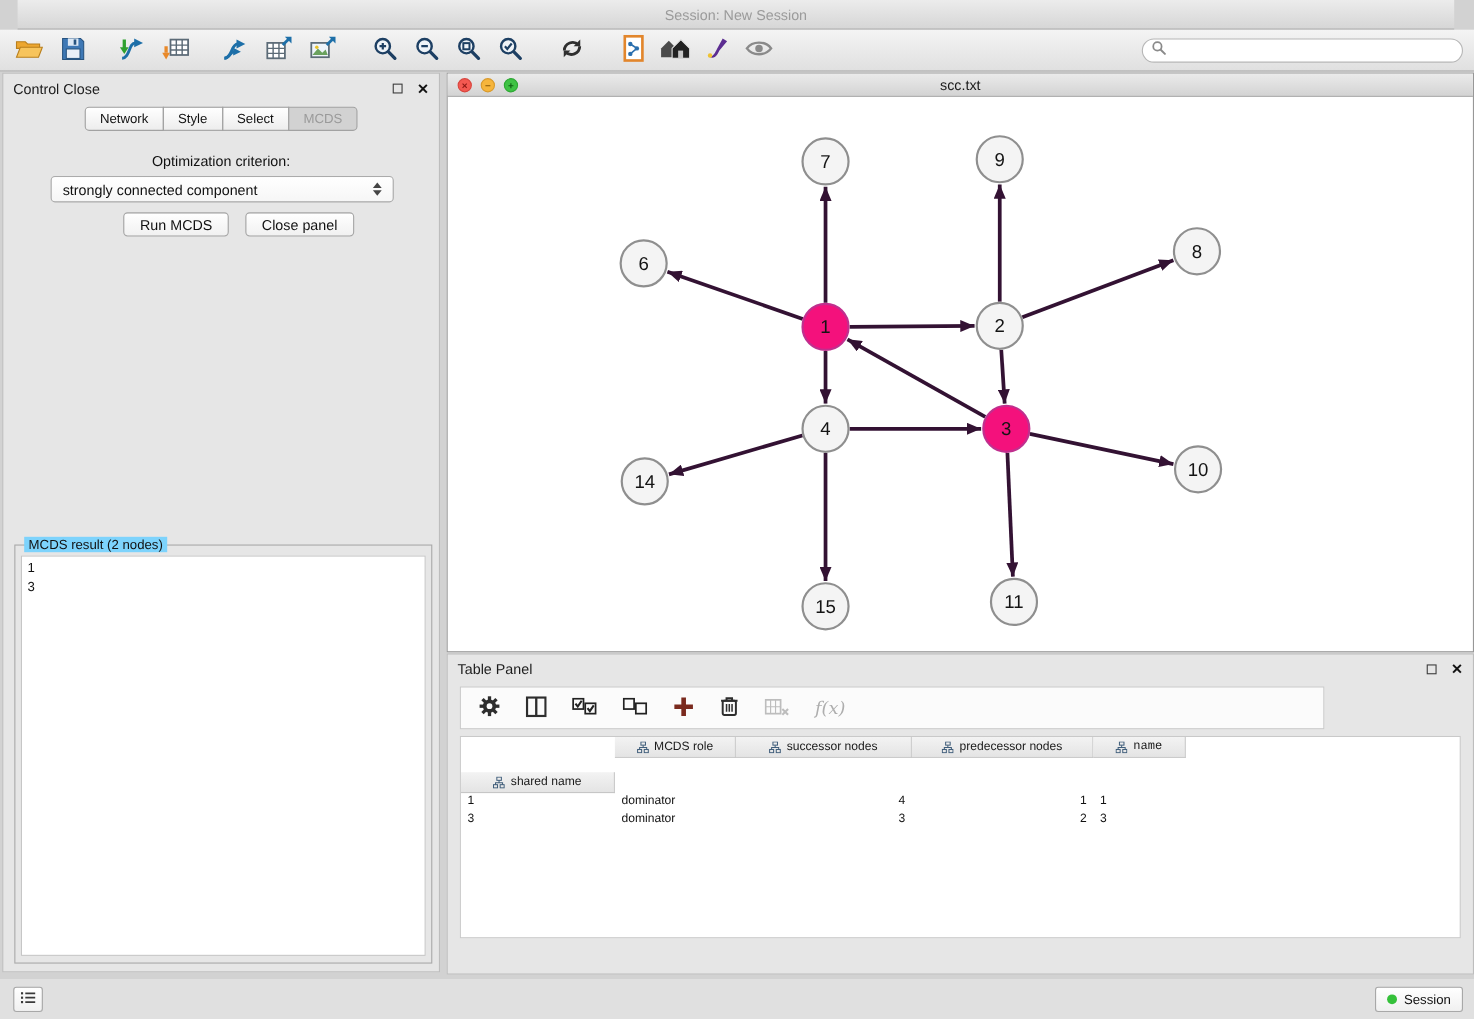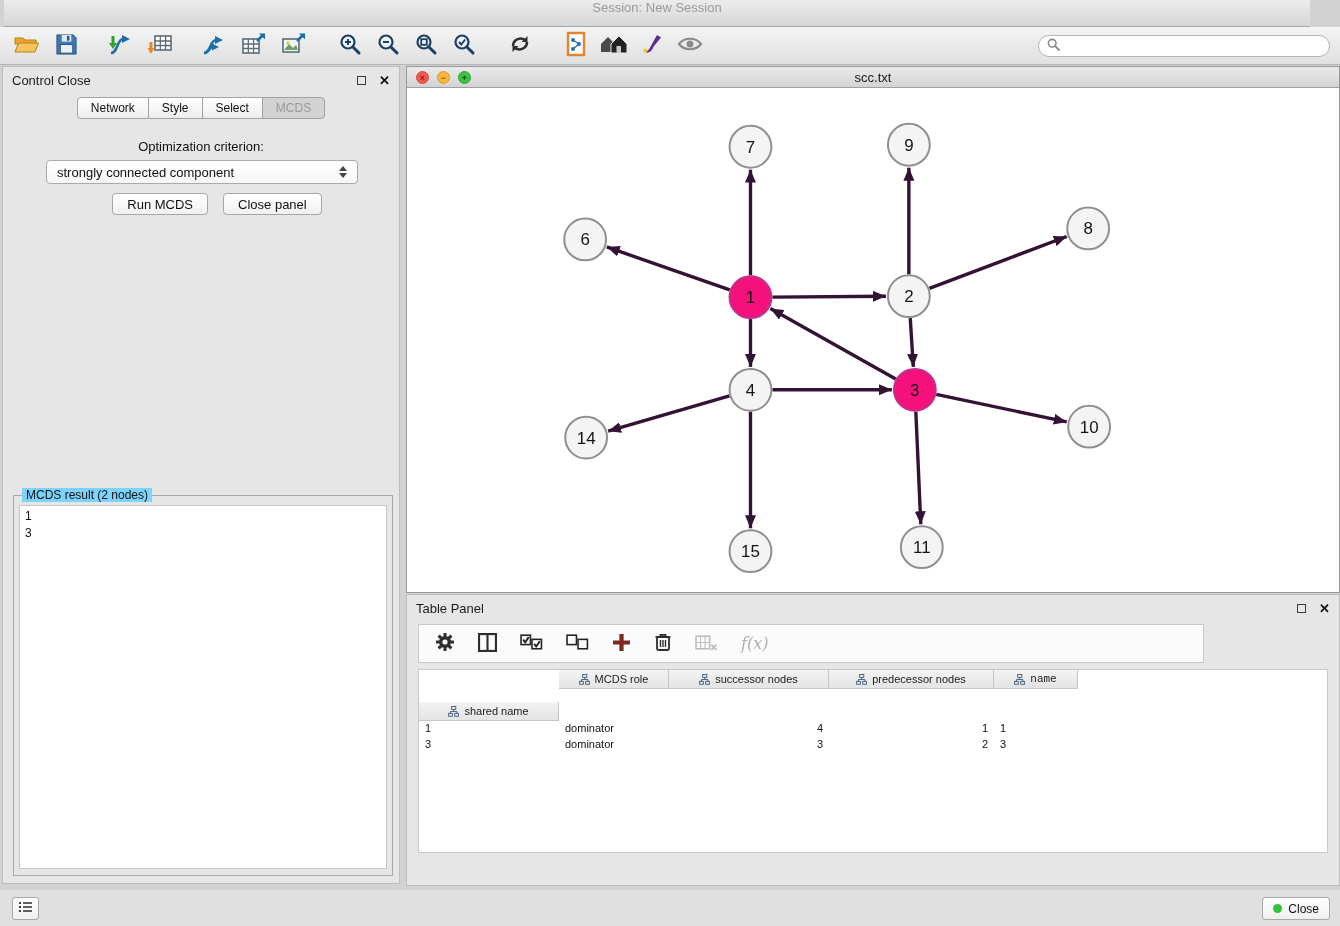--- a/index.html
+++ b/index.html
@@ -1,22 +1,22 @@
 <!DOCTYPE html>
 <html><head>
 <meta charset="utf-8">
 <style>
   * { margin:0; padding:0; box-sizing:border-box; }
   html,body { width:1340px; height:926px; }
   body { font-family:"Liberation Sans", sans-serif; background:#d2d2d2; position:relative; overflow:hidden; }
 
   
-  .titlebar { position:absolute; left:4px; top:0; width:1306px; height:27px;
+  .titlebar { position:absolute; left:16px; top:0; width:1306px; height:27px;
     background:linear-gradient(#ececec,#d6d6d6); border-bottom:1px solid #a6a6a6;
-    display:flex; justify-content:center; font-size:13px; color:#9b9b9b; }
+    display:flex; align-items:center; justify-content:center; font-size:13px; color:#9b9b9b; }
 
   
   .toolbar { position:absolute; left:0; top:27px; width:1340px; height:38px;
     background:linear-gradient(#f4f4f4,#e0e0e0); border-bottom:1px solid #b4b4b4;
     display:flex; align-items:center; padding:0 10px; }
   .tbtn { height:34px; min-width:32px; display:flex; align-items:center; justify-content:center;
     background:none; border:none; padding:0 2px; cursor:default; }
   .ml8{margin-left:8px} .ml6{margin-left:6px} .ml22{margin-left:22px} .ml24{margin-left:24px}
   .search-wrap { margin-left:auto; width:292px; height:22px; background:#fff; border:1px solid #b6b6b6;
     border-radius:12px; display:flex; align-items:center; padding:0 8px; gap:5px; }
@@ -505,15 +505,15 @@
           </g>
           <g fill="#3a3a3a">
             <rect x="0" y="1" width="2" height="2"></rect>
             <rect x="0" y="5" width="2" height="2"></rect>
             <rect x="0" y="9" width="2" height="2"></rect>
           </g>
         </svg></span>
   </button>
   <button class="memory-btn">
     <span class="memory-dot"></span>
-    <span>Close</span>
+    <span>Session</span>
   </button>
 </div>
 
 </body></html>

